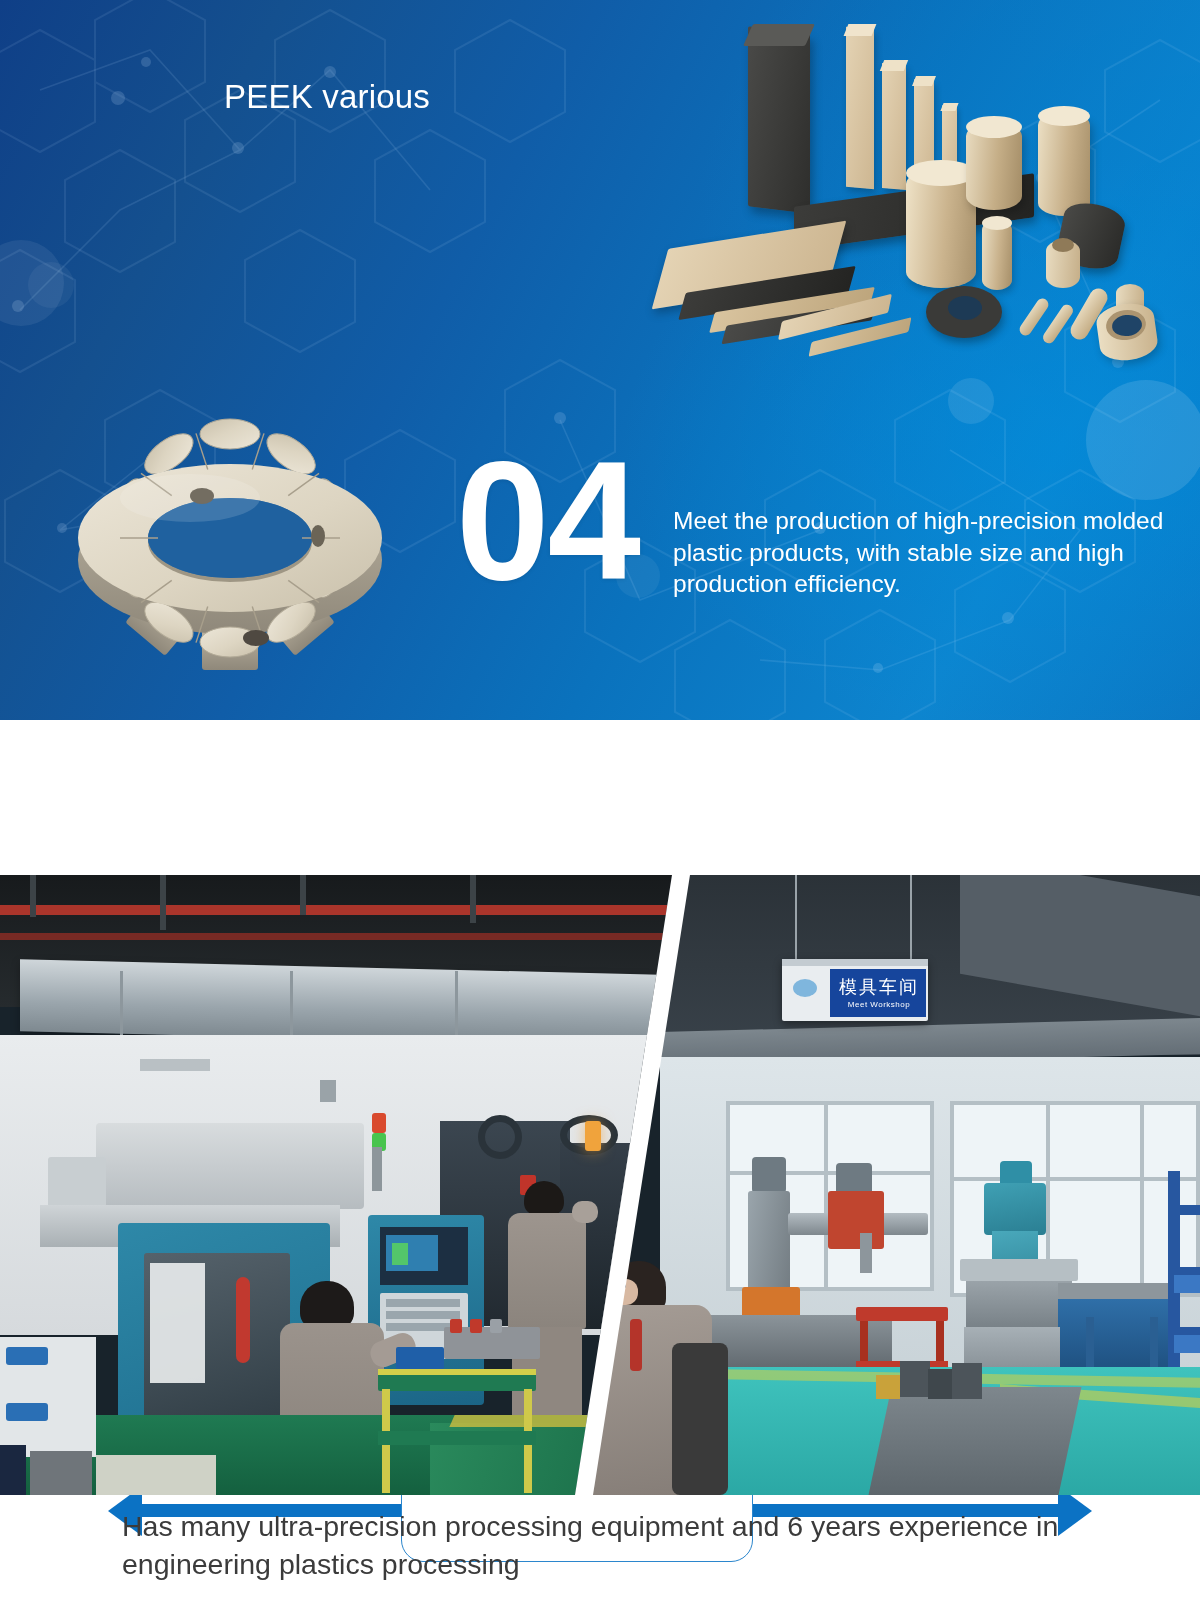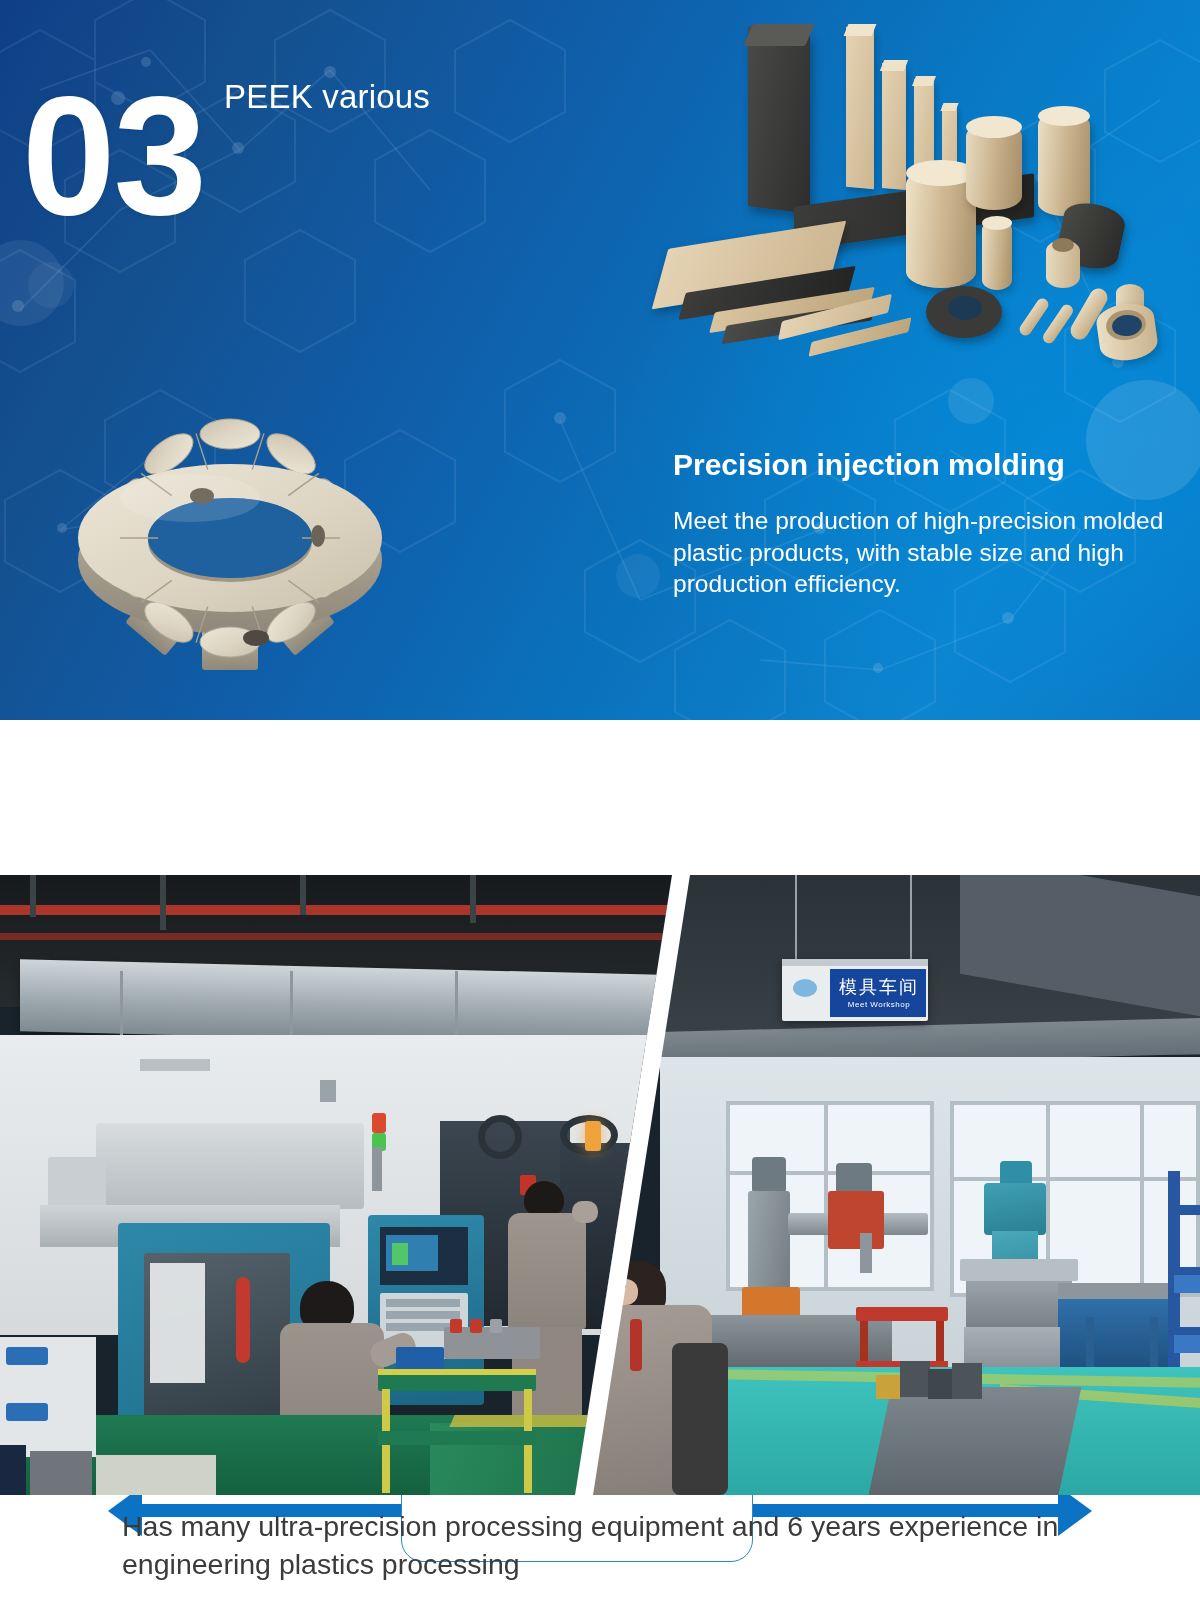--- a/index.html
+++ b/index.html
@@ -315,24 +315,23 @@
 
         <ellipse cx="-28" cy="-42" rx="12" ry="8" fill="#5c5548"></ellipse>
         <ellipse cx="88" cy="-2" rx="7" ry="11" fill="#6b6456"></ellipse>
         <ellipse cx="26" cy="100" rx="13" ry="8" fill="#4f4941"></ellipse>
 
         <ellipse cx="-40" cy="-40" rx="70" ry="24" fill="#ffffff" opacity=".14"></ellipse>
       </g>
     </svg>
   </div>
 
-  <div class="num" id="num03">03</div>
   <div class="blk-title" id="t03">PEEK various</div>
 
-  <div class="blk-title" id="t04">Precision injection molding</div>
+  <div class="num" id="num04">04</div>
   <div class="blk-body" id="b04">Meet the production of high-precision molded plastic products, with stable size and high production efficiency.</div>
 </div>
 
 <div class="strip">
   <div class="arrowhead left"></div>
   <div class="arrowbar"></div>
   <div class="arrowhead right"></div>
   <div class="strengths-box">
     <span class="strengths-text">Our strengths</span>
   </div>

